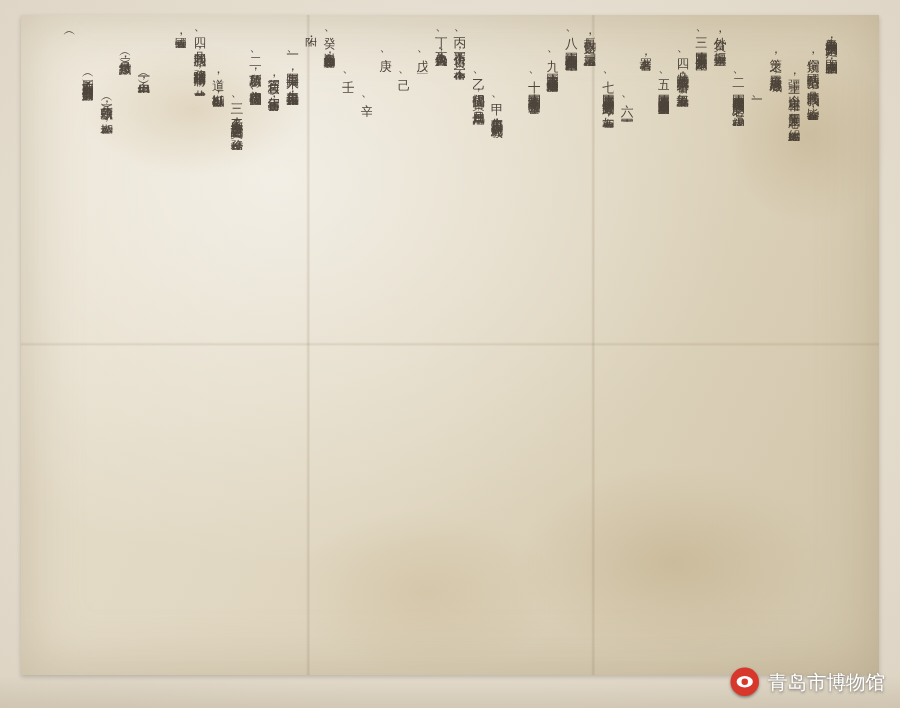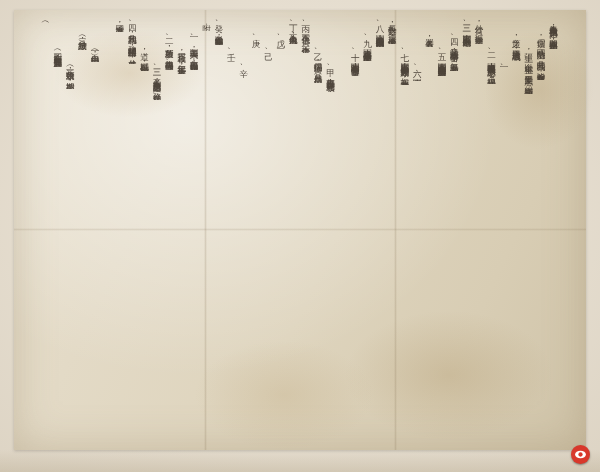--- a/index.html
+++ b/index.html
@@ -207,15 +207,16 @@
 
   <div class="bottom-strip"></div>
 
   <div class="credit">
     <span class="weibo-eye">
       <svg width="13" height="13" viewBox="0 0 24 24" aria-hidden="true">
         <ellipse cx="12" cy="12" rx="10" ry="7" fill="#ffffff"></ellipse>
         <circle cx="12" cy="12" r="4" fill="#d8382b"></circle>
       </svg>
     </span>
+    <span>青岛市博物馆</span>
   </div>
 
 </div>
 
 </body></html>

